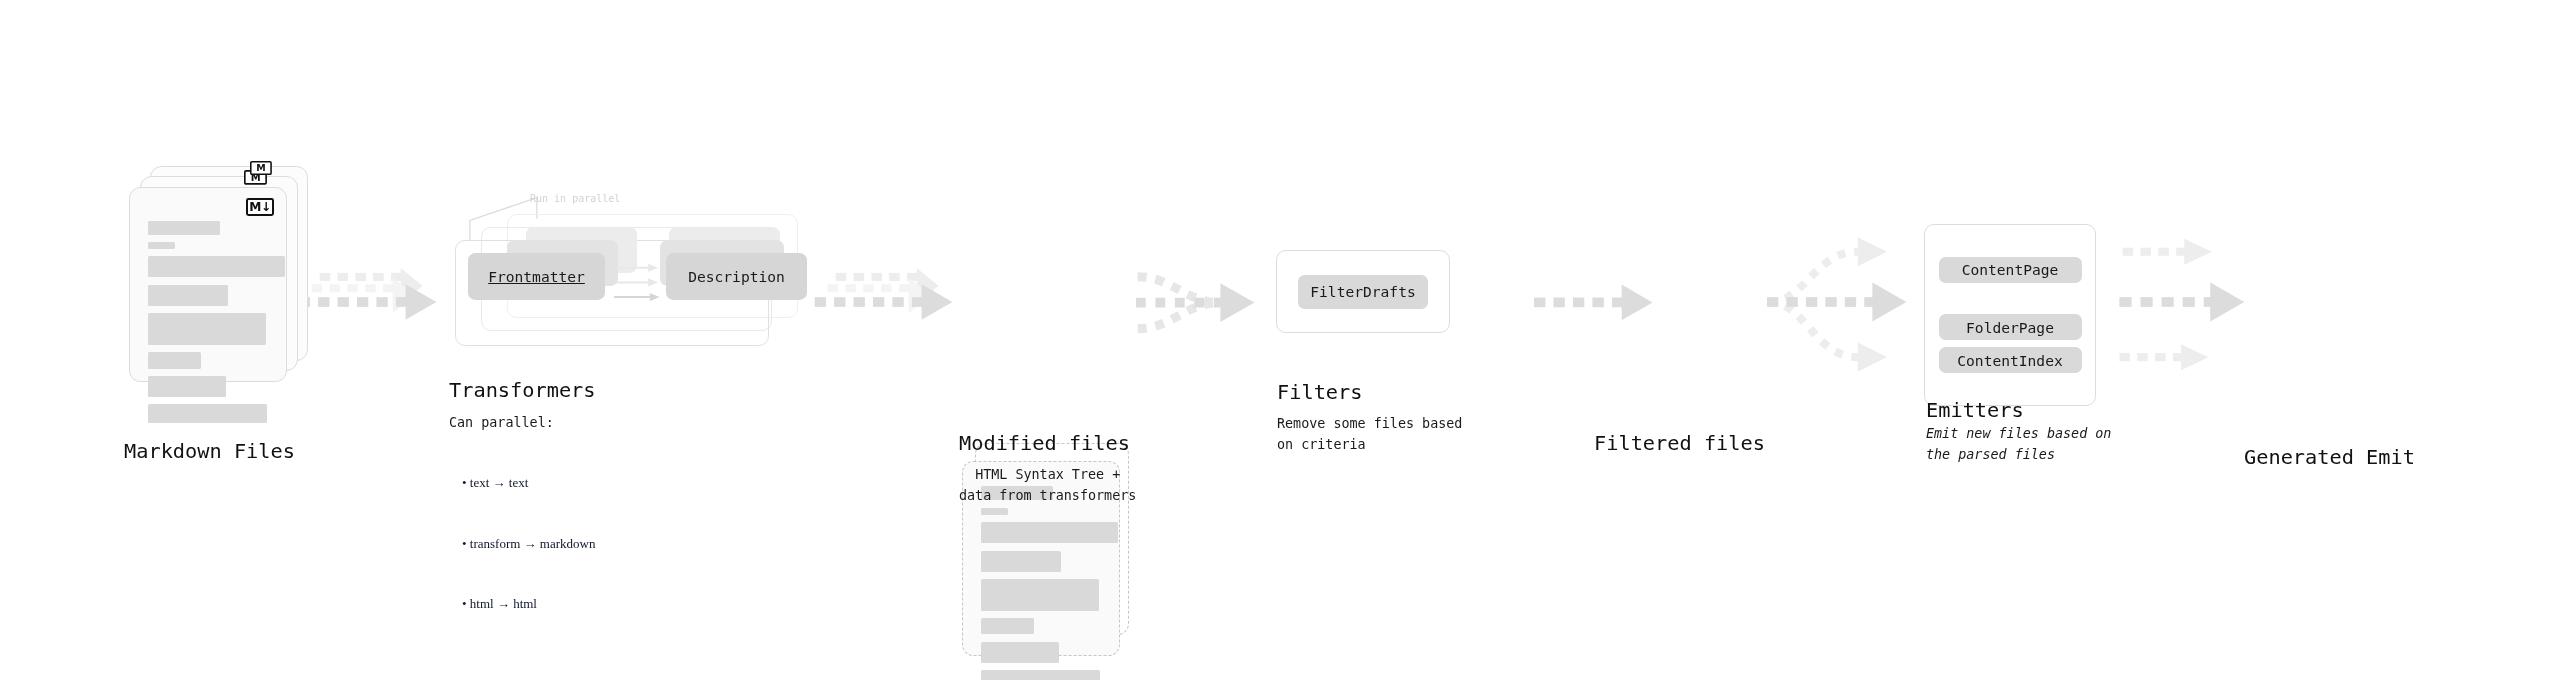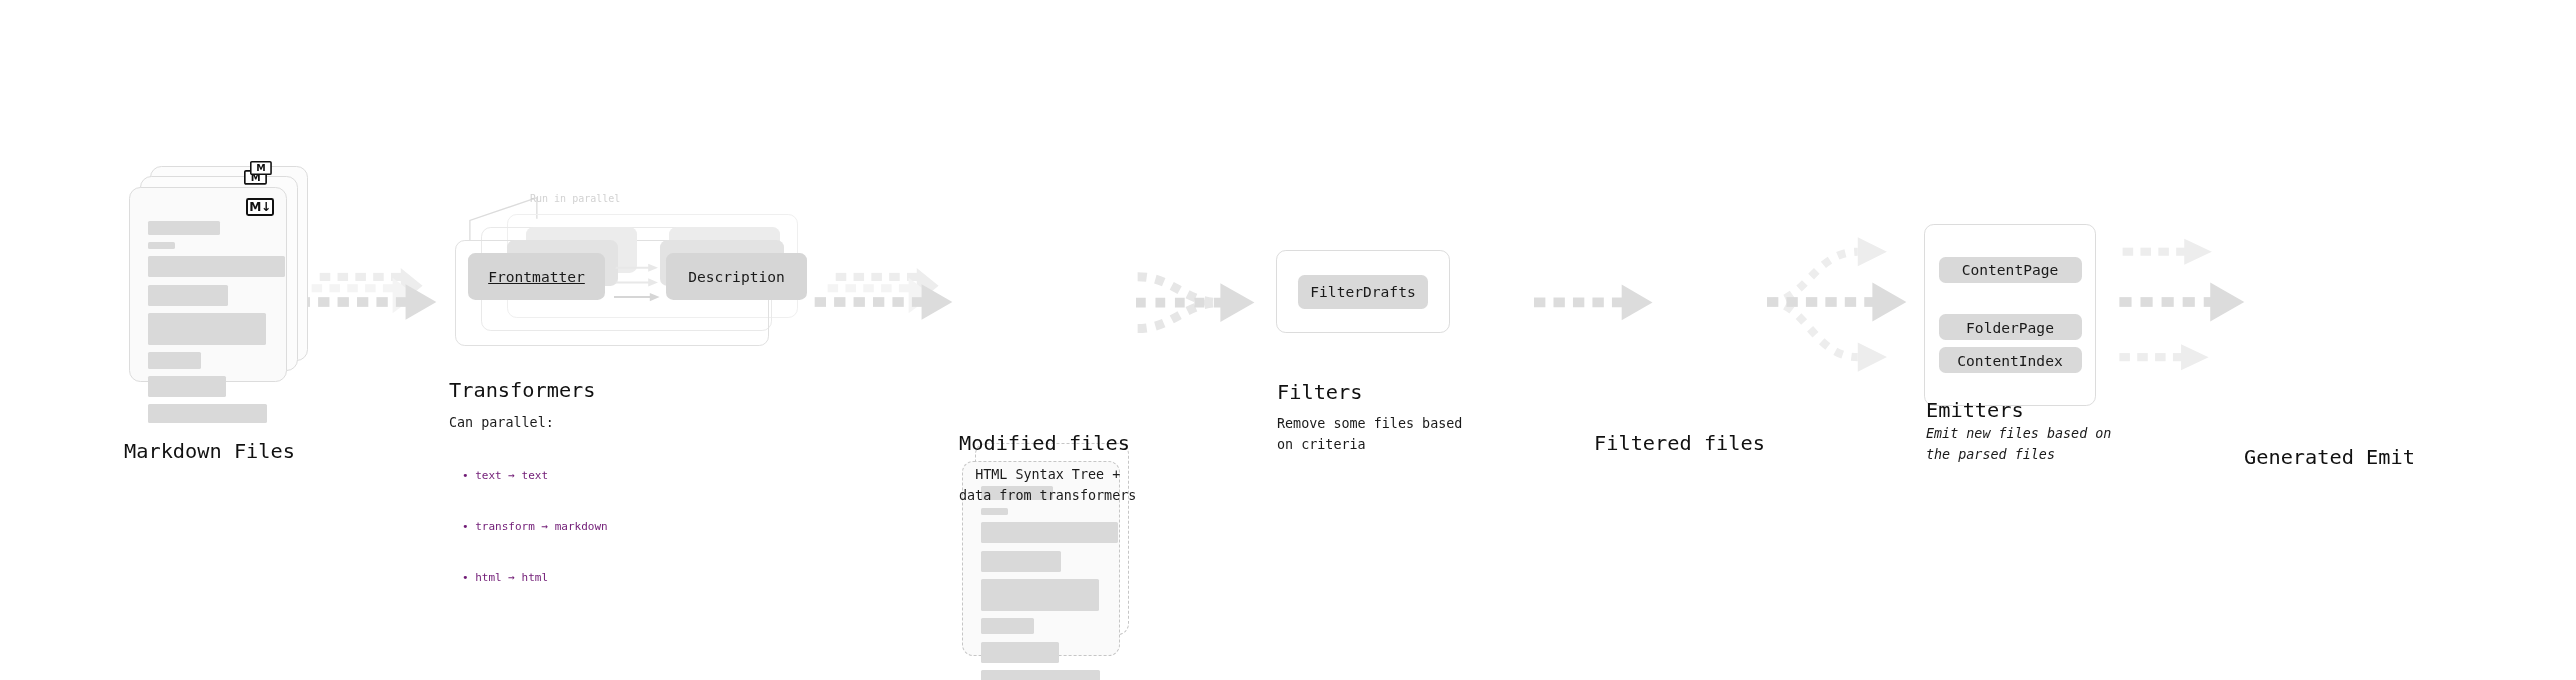--- a/index.html
+++ b/index.html
@@ -130,24 +130,25 @@
   }
   .subtitle {
     position: absolute;
     font-size: 13.4px;
     line-height: 1.55;
     color: #1a1a1a;
     white-space: pre;
   }
   .bullets {
     position: absolute;
-    font-size: 11px;
+    font-size: 13px;
     line-height: 1.55;
-    color: #701a75;
+    color: #0f172a;
     white-space: pre;
+    font-family: Liberation Serif, serif;
   }
 
   
   .conn { position: absolute; }
   svg { display: block; overflow: visible; }
 </style>
 </head>
 <body>
 
 <div id="stage">

